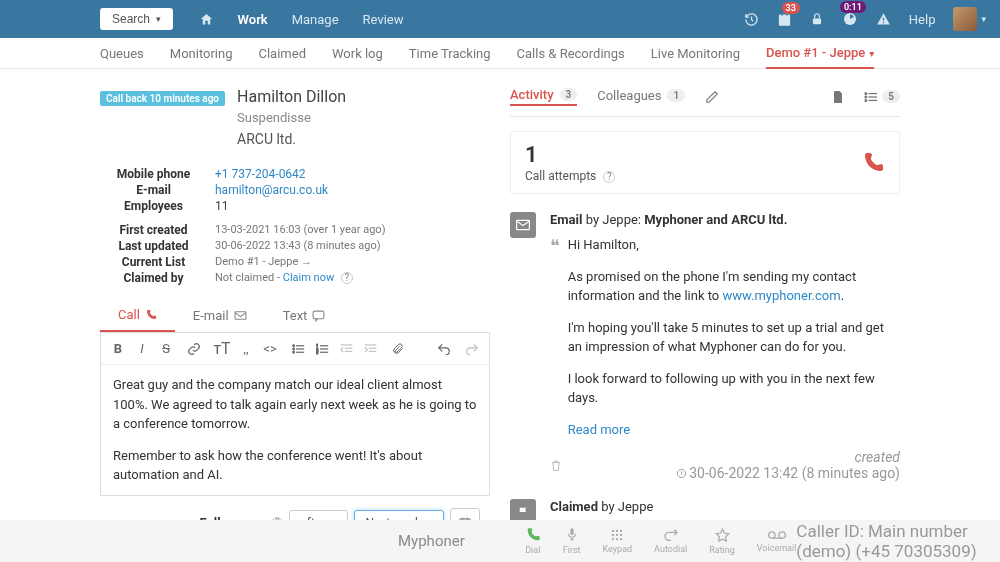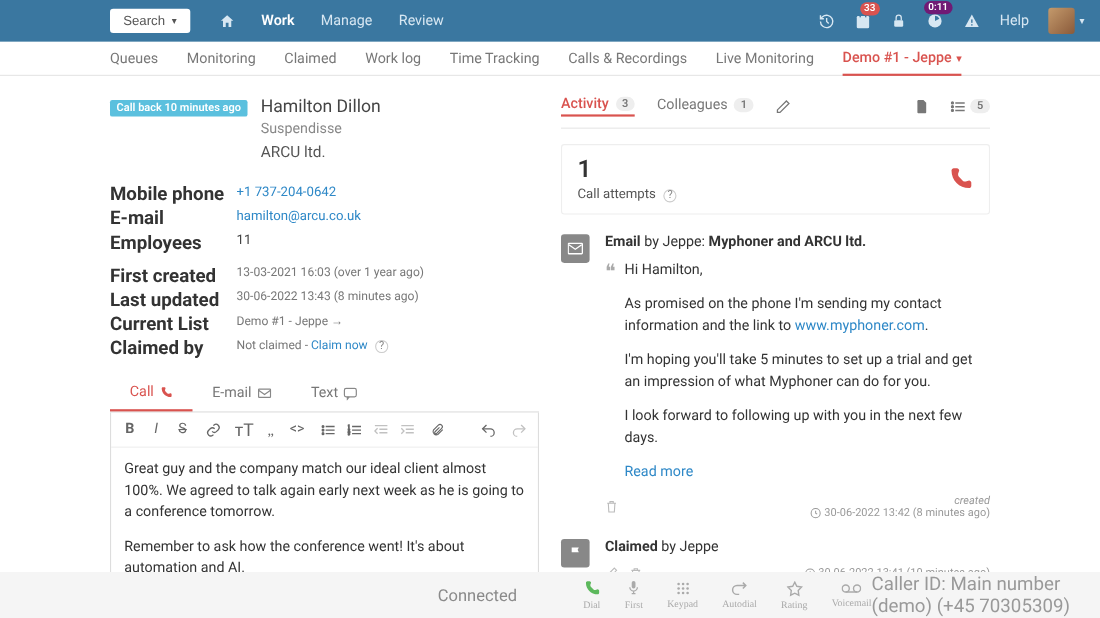--- a/index.html
+++ b/index.html
@@ -33,21 +33,21 @@
 
 .lead-head { display: flex; gap: 12px; margin-bottom: 10px; }
 .callback-pill { display: inline-block; background: #5bc0de; color: #fff; font-size: 10px; padding: 2px 6px; border-radius: 2px; font-weight: 600; margin-top: 4px; white-space: nowrap; }
 .lead-name { font-size: 16px; font-weight: 400; color: #444; }
 .lead-sub { color: #888; font-size: 13px; margin-top: 4px; }
 .lead-co { color: #555; font-size: 14px; margin-top: 6px; }
 
 
 .fields { margin-top: 20px; font-size: 12px; }
 .fields .row { display: flex; margin-bottom: 2px; }
-.fields .lbl { width: 115px; text-align: left; font-weight: 700; color: #333; padding-right: 8px; font-size: 17px; }
+.fields .lbl { width: 115px; text-align: center; font-weight: 700; color: #333; padding-right: 8px; font-size: 12px; }
 .fields .val { color: #444; }
 .fields .sep { height: 8px; }
 
 
 .note-tabs { display: flex; border-bottom: 1px solid #ddd; margin-top: 14px; font-size: 13px; }
 .note-tabs a { padding: 8px 18px; color: #777; display:flex; align-items:center; gap:5px; }
 .note-tabs a.active { color: #d9534f; border-bottom: 2px solid #d9534f; }
 
 
 .editor-wrap { border: 1px solid #ddd; border-top: none; }
@@ -83,28 +83,28 @@
 .tl-item { display: flex; gap: 14px; margin-bottom: 18px; }
 .tl-badge { width: 26px; height: 26px; background: #888; border-radius: 3px; display: flex; align-items: center; justify-content: center; color: #fff; font-size: 13px; flex-shrink: 0; }
 .tl-body { flex: 1; font-size: 13px; }
 .tl-title { margin-bottom: 8px; }
 .tl-title b { color: #333; font-weight: 700; }
 .quote-block { display:flex; gap: 8px; margin-left: 0; }
 .quote-mark { font-size: 18px; color: #aaa; font-family: Georgia, serif; line-height: 1; padding-top: 2px; }
 .quote-content { font-size: 13px; color: #333; line-height: 1.5; }
 .quote-content p { margin-bottom: 12px; }
 .readmore { color: #2e88c7; }
-.tl-meta { display: flex; justify-content: space-between; align-items: center; margin-top: 10px; font-size: 10px; color: #999; }
+.tl-meta { display: flex; justify-content: space-between; align-items: center; margin-top: 10px; font-size: 14px; color: #999; }
 .tl-meta .left-icons { display: flex; gap: 10px; color: #bbb; }
 .tl-meta .ts { display:flex; align-items:center; gap:2px; }
 
 
 .footer { position: absolute; bottom: 0; left: 0; right: 0; height: 42px; background: #f5f5f5; display: flex; align-items: center; padding: 0 18px; font-size: 11px; color: #888; }
 .footer .status { font-size: 15px; color: #8a8a8a; margin-left: 380px; }
-.footer .dial-tools { display: flex; gap: 22px; margin-left: 60px; align-items: center; font-family: Liberation Serif, serif; }
+.footer .dial-tools { display: flex; gap: 22px; margin-left: 60px; align-items: center; }
 .dt { display: flex; flex-direction: column; align-items: center; gap: 2px; font-size: 9px; color: #aaa; }
 .dt .di { font-size: 15px; }
 .dt.green .di { color: #5cb85c; }
 .footer .cid { margin-left: auto; font-size: 17px; color: #999; }
 
 .help-q { font-size: 10px; color: #888; border: 1px solid #ccc; border-radius: 50%; width: 12px; height: 12px; display: inline-flex; justify-content: center; align-items: center; margin-left: 4px; }
 svg { display: block; }
 </style>
 </head>
 <body>
@@ -468,21 +468,21 @@
                 <span>30-06-2022 13:41 (10 minutes ago)</span>
               </div>
           </div>
         </div>
       </div>
     </div>
   </div>
 </div>
 
 <div class="footer">
-  <div class="status">Connected</div>
+  <div class="status">Myphoner</div>
   <div class="dial-tools">
     <div class="dt green">
         <span class="di">
           <svg width="16" height="16" viewBox="0 0 24 24" fill="#5cb85c">
             <path d="M6 2C5 2 4 3 4 4c0 9 7 16 16 16 1 0 2-1 2-2v-3c0-1-1-2-2-2l-3 1c-1 0-2 0-3-1l-3-3c-1-1-1-2-1-3l1-3c0-1-1-2-2-2H6z"></path>
           </svg>
         </span>
         <span>Dial</span>
       </div>
     <div class="dt">

